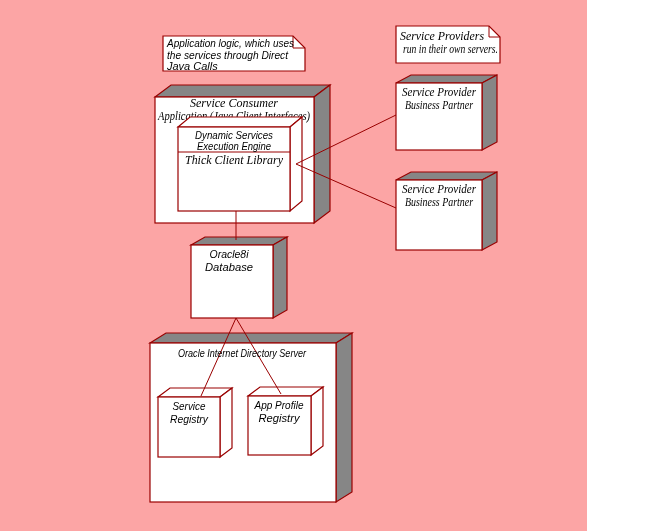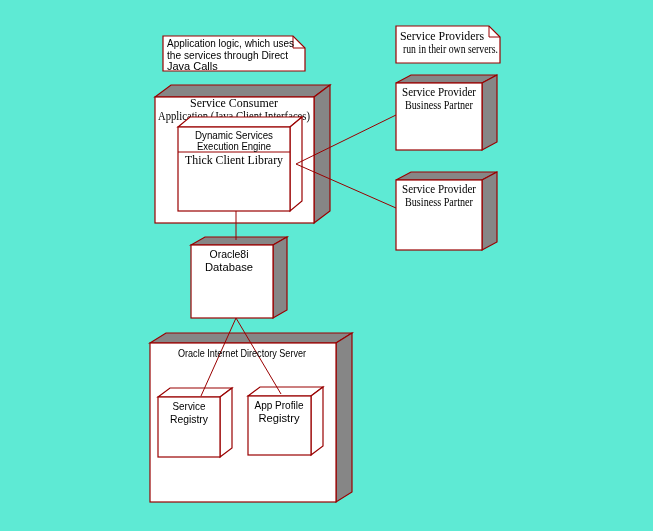--- a/index.html
+++ b/index.html
@@ -1,16 +1,16 @@
 <!DOCTYPE html>
 <html><head>
 <meta charset="utf-8">
 <style>
   html,body{margin:0;padding:0;background:#ffffff;}
-  #stage{position:relative;width:653px;height:531px;background:#5eead4;overflow:hidden;}
+  #stage{position:relative;width:587px;height:531px;background:#fca5a5;overflow:hidden;font-style:italic;}
   svg{display:block;}
   .fw{fill:#ffffff;stroke:#990000;stroke-width:1.2;}
   .fg{fill:#868686;stroke:#990000;stroke-width:1.2;}
   .fold{fill:none;stroke:#990000;stroke-width:1;}
   .ln{stroke:#990000;stroke-width:1;fill:none;}
   .ts{font-family:"Liberation Sans",sans-serif;font-size:11px;fill:#000000;}
   .tf{font-family:"Liberation Serif",serif;font-size:12px;fill:#000000;}
   .mid{text-anchor:middle;}
 </style>
 </head>

